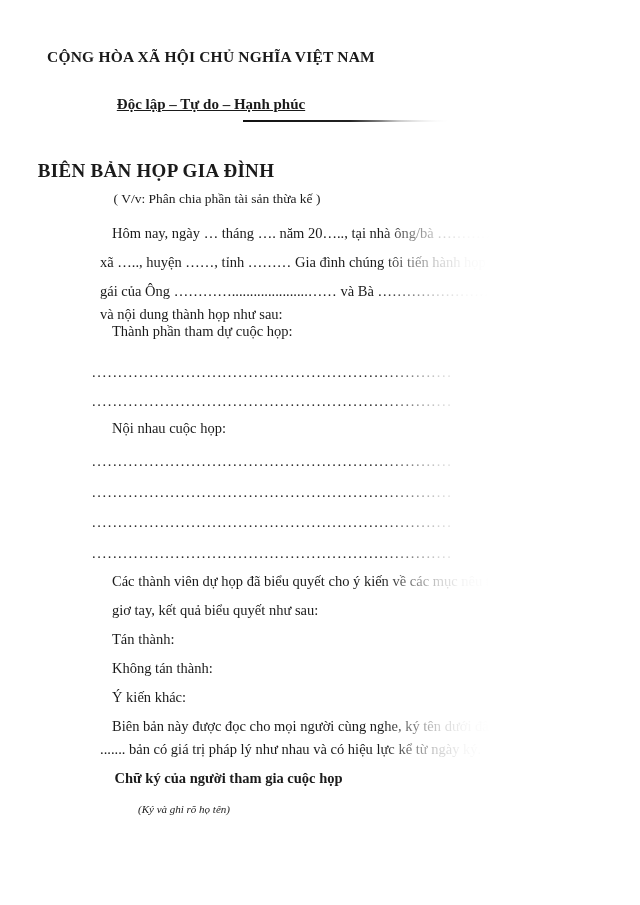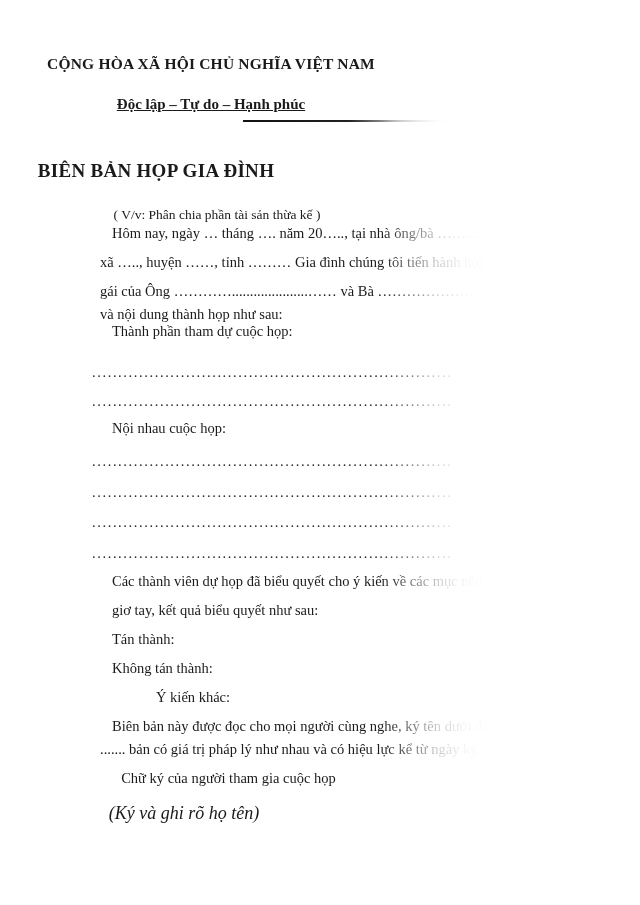--- a/index.html
+++ b/index.html
@@ -56,21 +56,21 @@
   .line {
     position:absolute;
     white-space:nowrap;
     font-size:14.5px;
     line-height:1;
   }
   .ctr { text-align:center; }
 
   .hdr-national {
     left:0; width:640px;
-    top:56px;
+    top:49px;
     font-weight:bold;
     font-size:15.5px;
     letter-spacing:.2px;
     padding-right:218px;
   }
   .hdr-motto {
     left:0; width:640px;
     top:97px;
     font-weight:bold;
     font-size:15px;
@@ -87,21 +87,21 @@
   .doc-title {
     left:0; width:524px;
     top:161px;
     font-weight:bold;
     font-size:19px;
     letter-spacing:.3px;
     padding-right:212px;
   }
   .doc-sub {
     left:0; width:640px;
-    top:208px;
+    top:192px;
     font-size:13.5px;
     padding-right:206px;
   }
 
   .body-line { left:100px; font-size:14.5px; }
   .indent    { left:112px; }
 
   .dotline {
     position:absolute;
     left:92px;
@@ -110,29 +110,29 @@
     overflow:hidden;
     font-size:14.5px;
     letter-spacing:1.6px;
     color:#2a2a2a;
     white-space:nowrap;
   }
 
   .sig-title {
     left:0; width:572px;
     top:771px;
-    font-weight:normal;
+    font-weight:bold;
     font-size:14.5px;
     padding-right:115px;
   }
   .sig-note {
     left:0; width:564px;
     top:804px;
     font-style:italic;
-    font-size:18px;
+    font-size:11px;
     padding-right:218px;
     padding-left:22px;
   }
 
   
   .fade {
     position:absolute;
     top:0; right:0;
     width:260px; height:905px;
     z-index:5;
@@ -192,21 +192,21 @@
     <div class="dotline" style="top:453px;">...........................................................................................................</div>
     <div class="dotline" style="top:484px;">...........................................................................................................</div>
     <div class="dotline" style="top:514px;">...........................................................................................................</div>
     <div class="dotline" style="top:545px;">...........................................................................................................</div>
 
     <div class="line body-line indent" style="top:574px;">Các thành viên dự họp đã biểu quyết cho ý kiến về các mục nêu trên bằng hình thức</div>
     <div class="line body-line" style="top:603px;margin-left:12px;">giơ tay, kết quả biểu quyết như sau:</div>
 
     <div class="line body-line indent" style="top:632px;">Tán thành:</div>
     <div class="line body-line indent" style="top:661px;">Không tán thành:</div>
-    <div class="line body-line indent" style="top:690px;margin-left:44px;">Ý kiến khác:</div>
+    <div class="line body-line indent" style="top:690px;">Ý kiến khác:</div>
 
     <div class="line body-line indent" style="top:719px;">Biên bản này được đọc cho mọi người cùng nghe, ký tên dưới đây. Biên bản được lập</div>
     <div class="line body-line" style="top:742px;">....... bản có giá trị pháp lý như nhau và có hiệu lực kể từ ngày ký.</div>
 
     <div class="line ctr sig-title">Chữ ký của người tham gia cuộc họp</div>
     <div class="line ctr sig-note">(Ký và ghi rõ họ tên)</div>
 
   </div>
 
   <div class="fade"></div>

